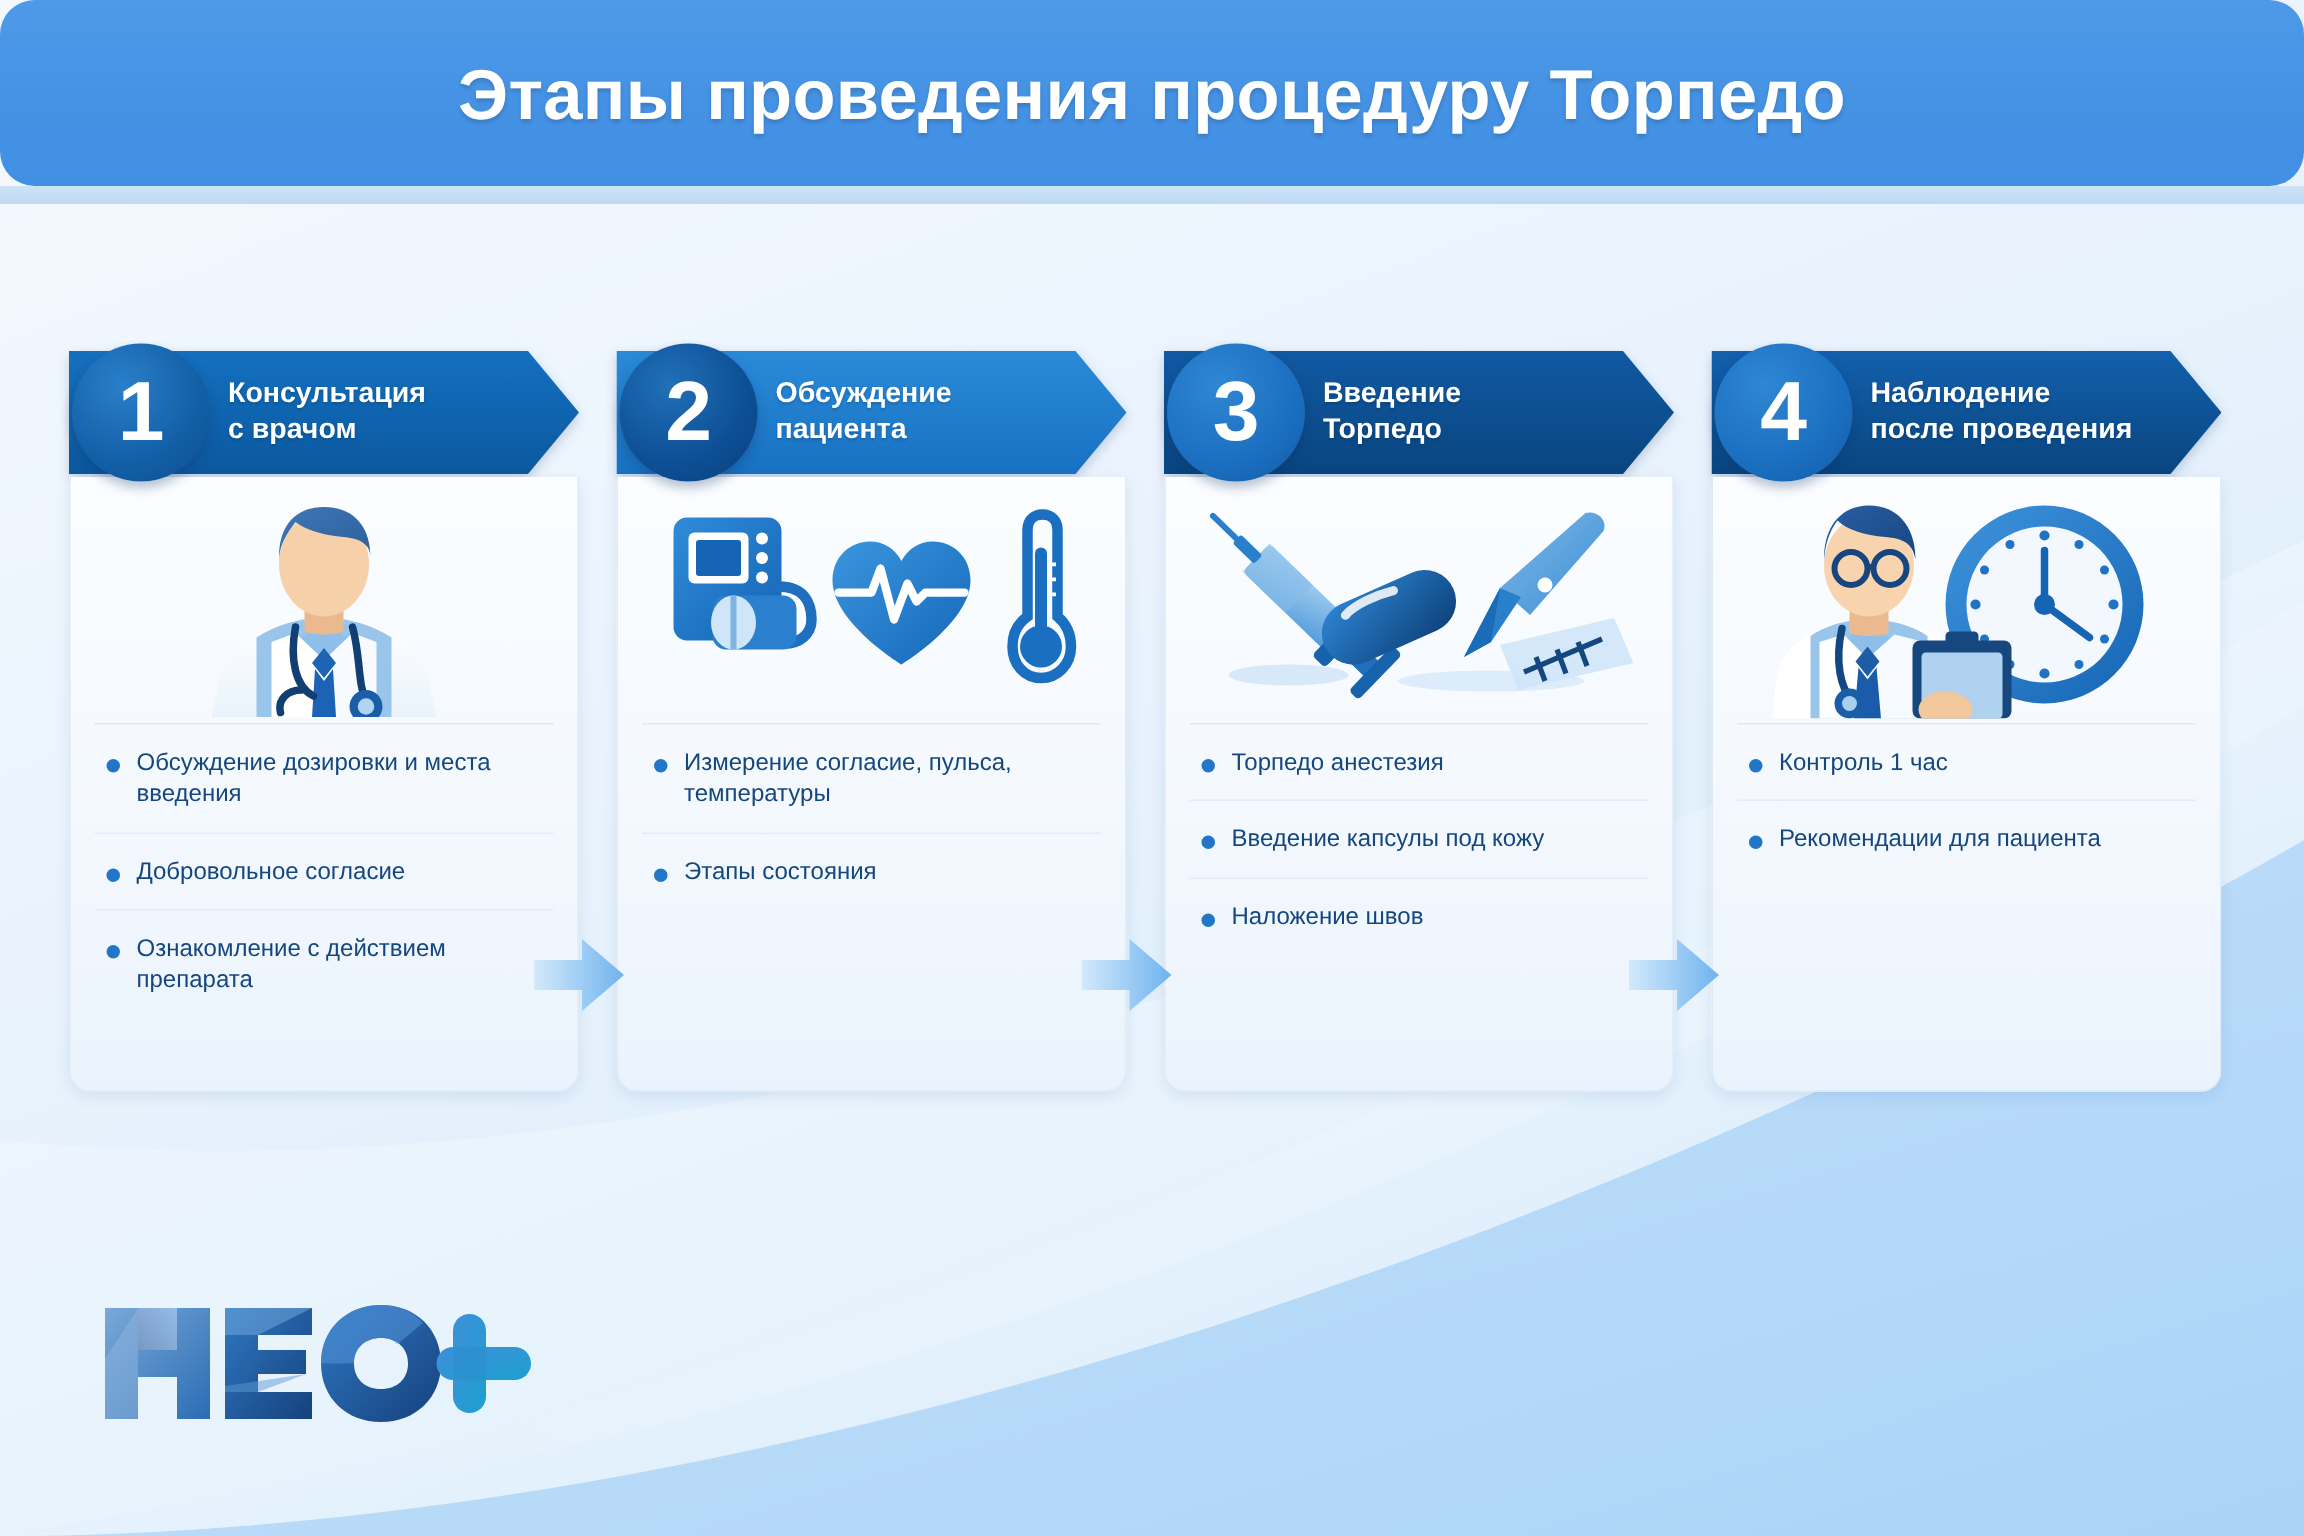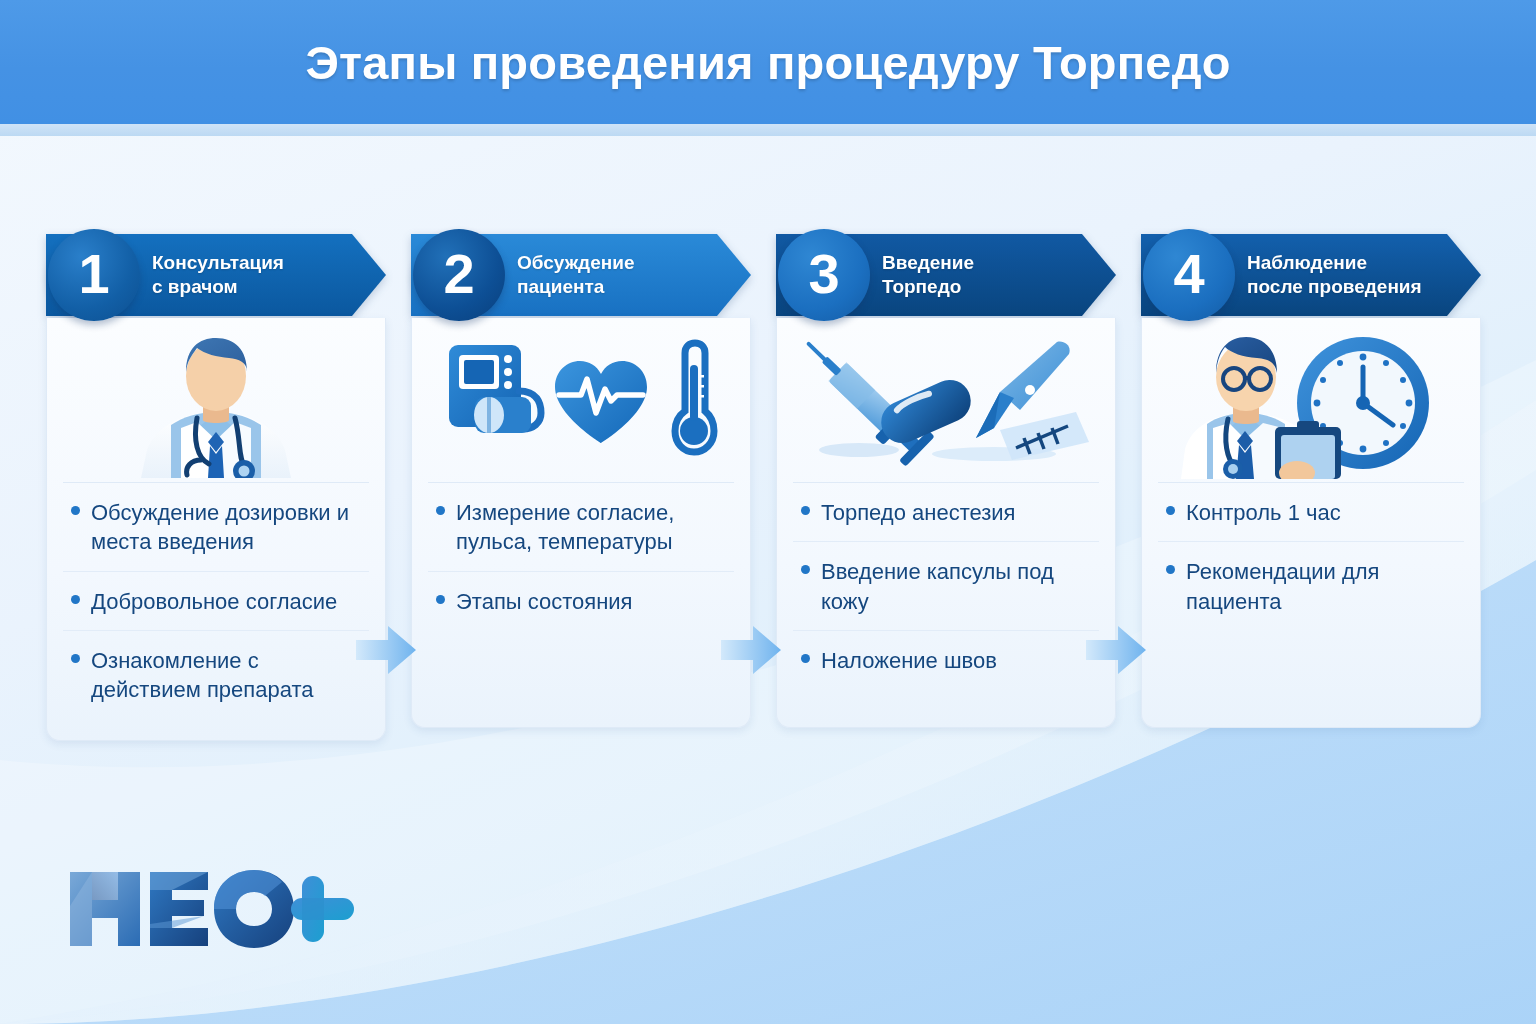--- a/index.html
+++ b/index.html
@@ -33,20 +33,21 @@
     position: absolute;
     left: 0;
     top: 0;
     width: 1536px;
     height: 124px;
     background: linear-gradient(180deg, #4e9ae8 0%, #4592e4 55%, #4190e4 100%);
     display: flex;
     align-items: center;
     justify-content: center;
     z-index: 6;
+    border-radius: 23px;
   }
   .title-band h1 {
     margin: 0;
     font-size: 47px;
     font-weight: bold;
     color: #ffffff;
     letter-spacing: 0.2px;
     text-shadow: 0 2px 3px rgba(0,0,0,0.16);
     font-family: "Liberation Sans", sans-serif;
   }
@@ -163,21 +164,21 @@
   .dot {
     flex: 0 0 auto;
     width: 9px;
     height: 9px;
     border-radius: 50%;
     background: #2176c7;
     margin-top: 8px;
   }
   .btext {
     color: #15477f;
-    font-size: 22px;
+    font-size: 16px;
     line-height: 1.33;
     font-weight: normal;
   }
 
   
   .arrow {
     position: absolute;
     top: 392px;
     width: 60px;
     height: 52px;

